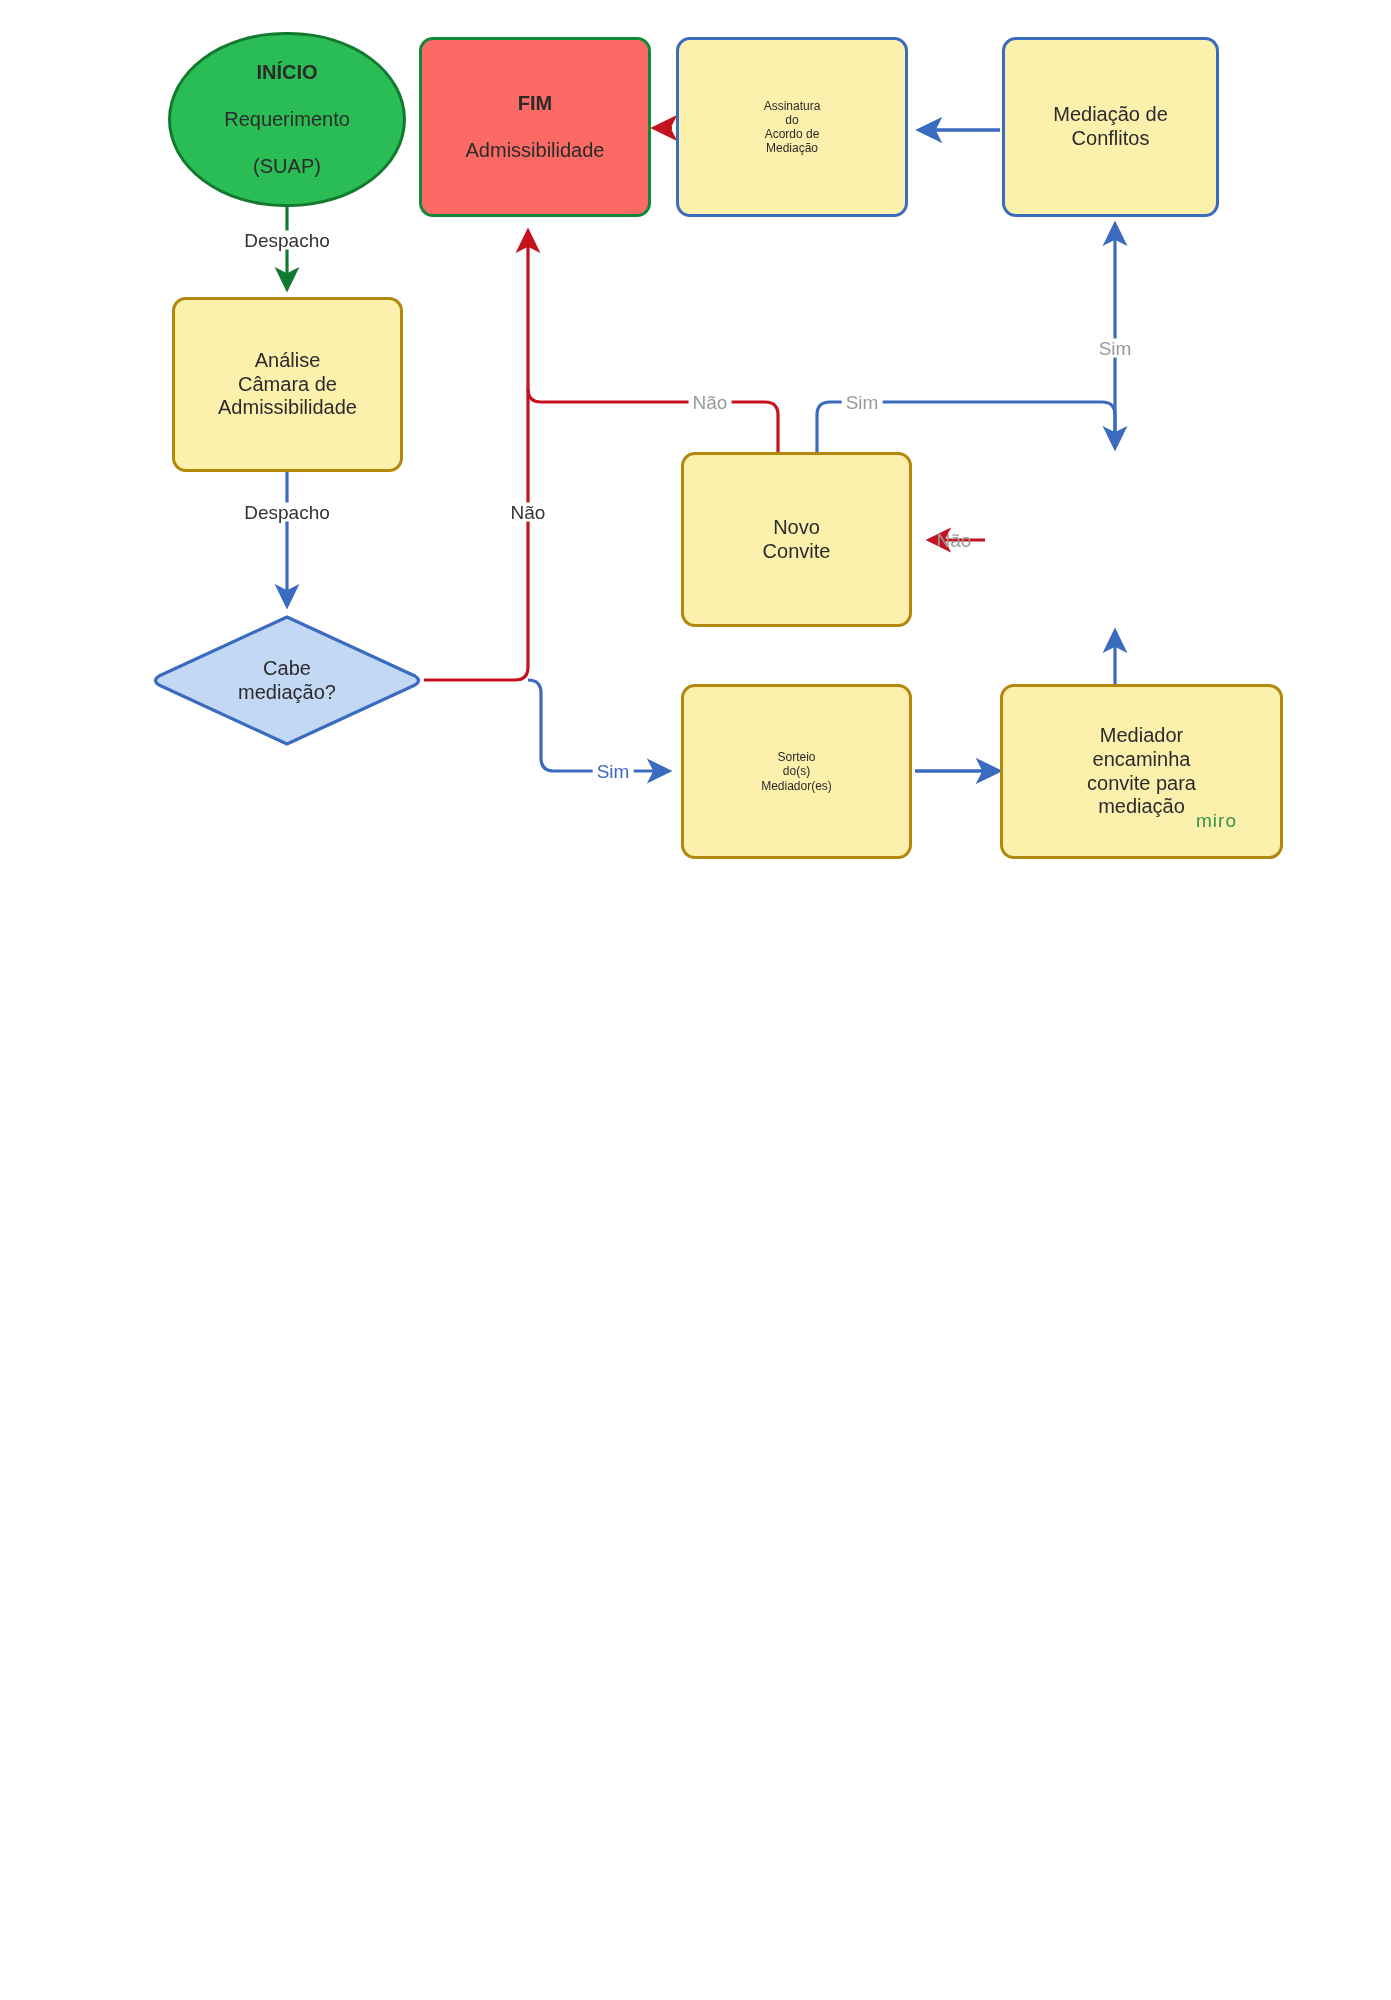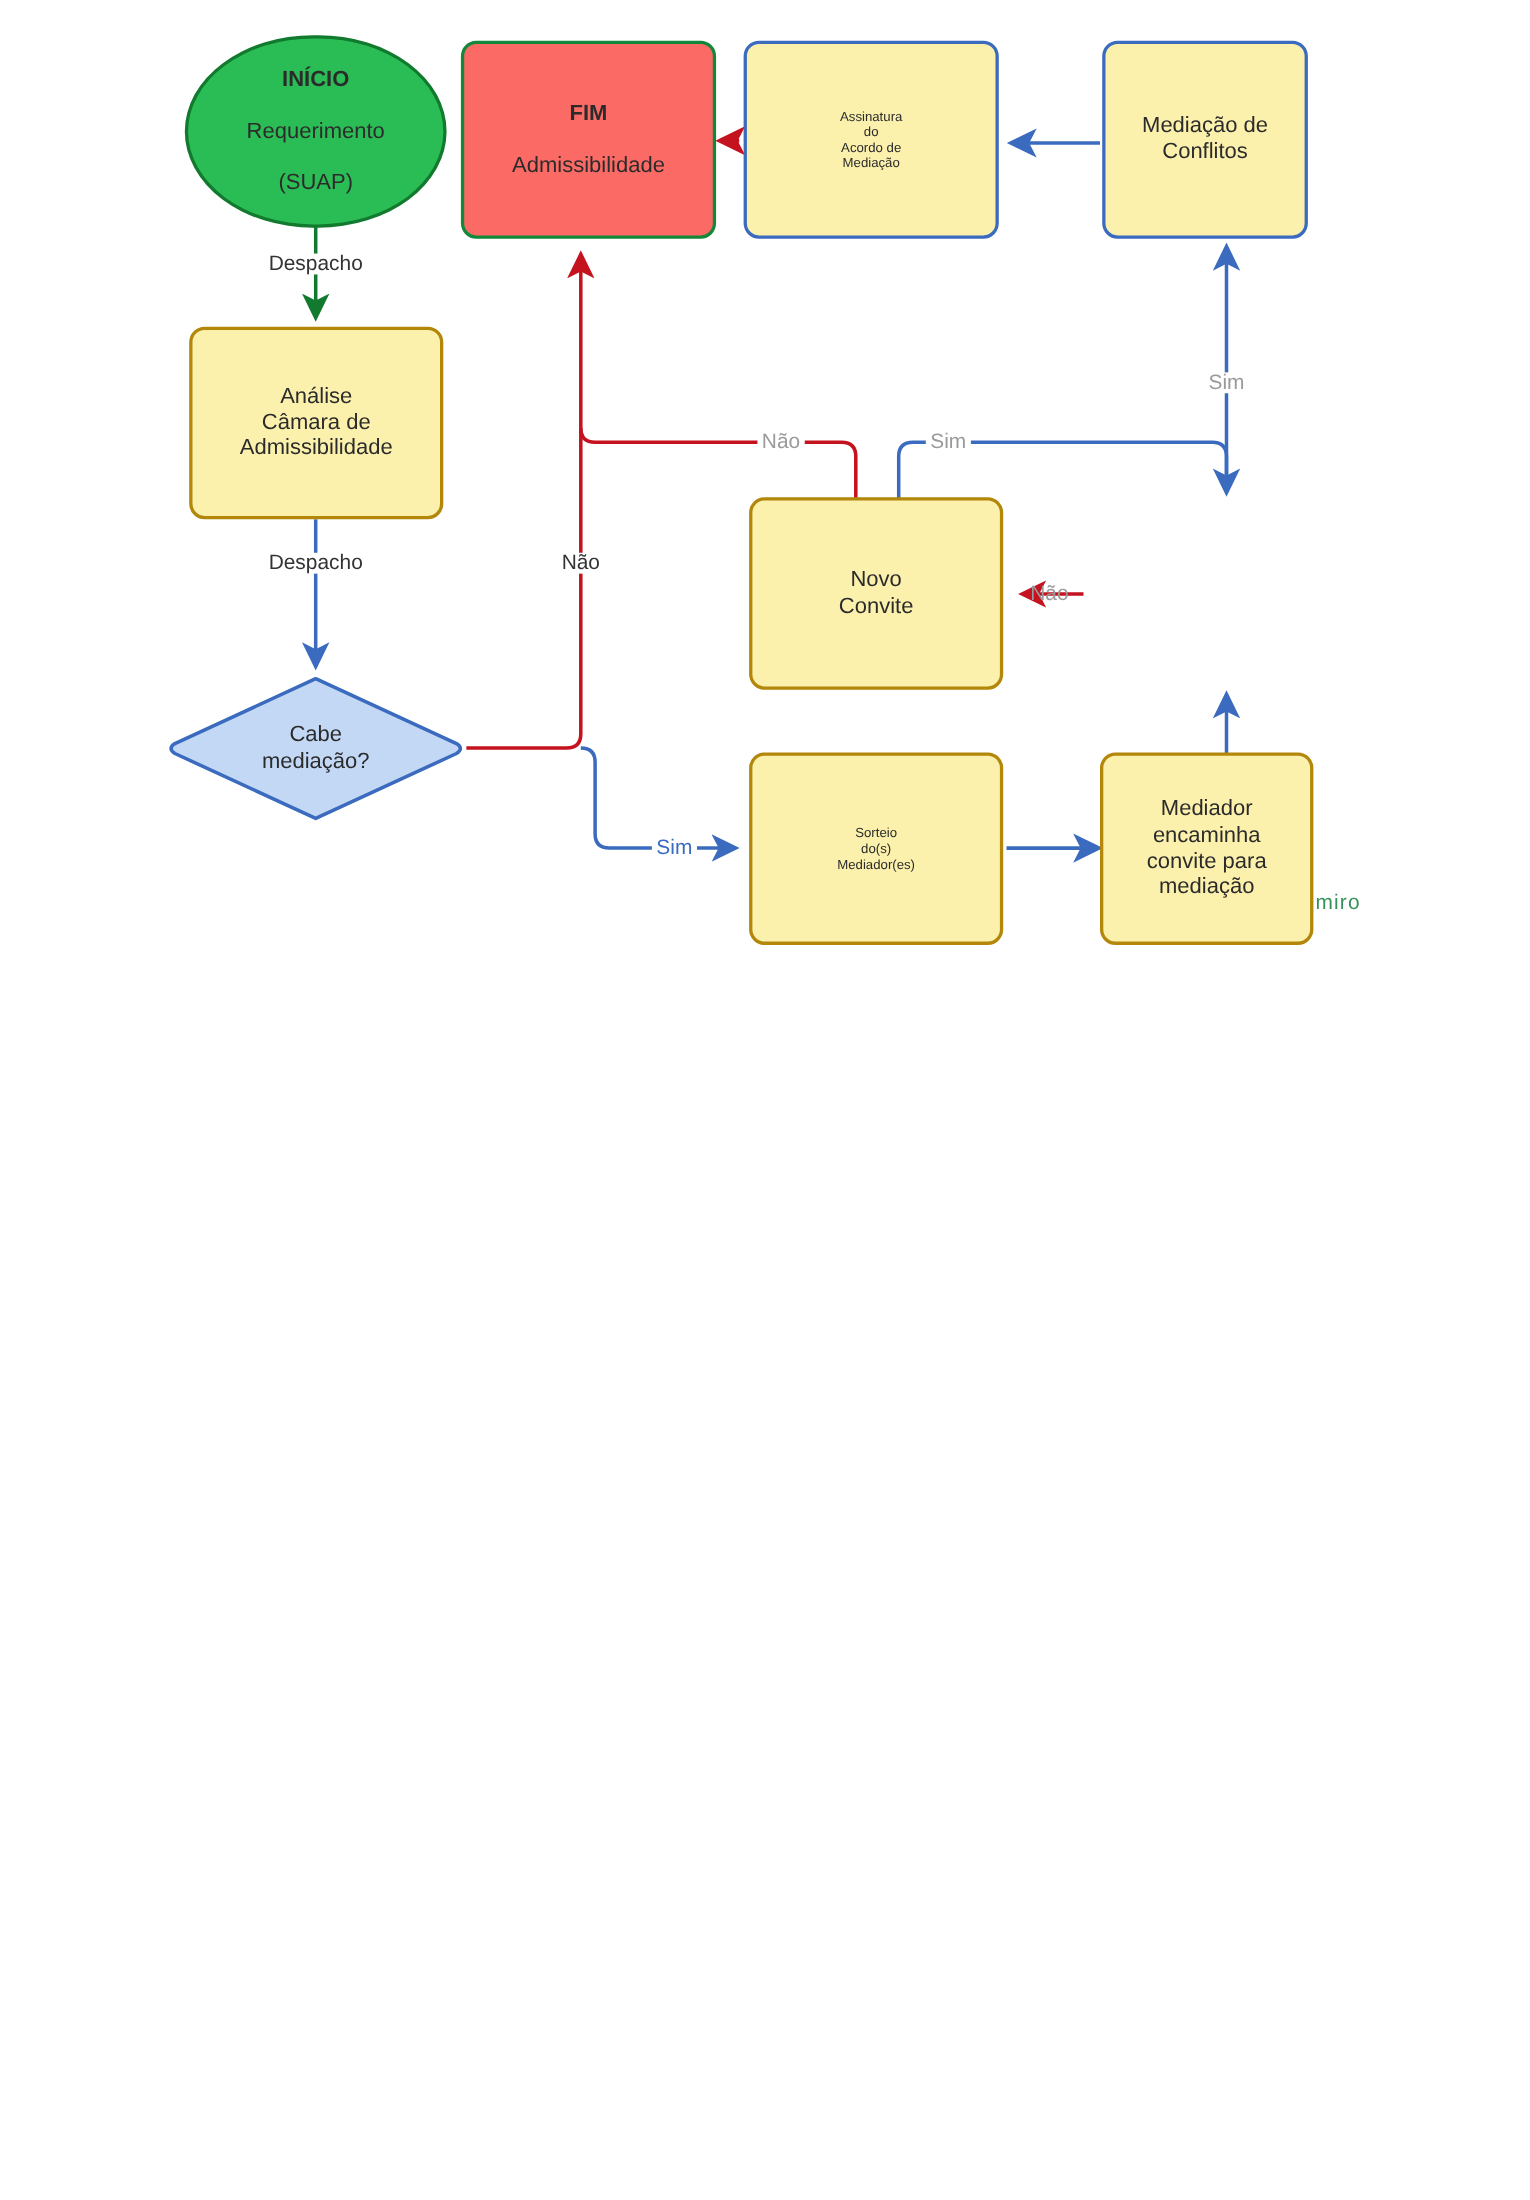--- a/index.html
+++ b/index.html
@@ -102,21 +102,21 @@
     </div>
   </div>
 
   <div class="node rrect yellow-blue" style="left:676px;top:37px;width:232px;height:180px;">
     <div class="node-text" style="font-size:12px;">Assinatura
 do
 Acordo de
 Mediação</div>
   </div>
 
-  <div class="node rrect yellow-blue" style="left:1002px;top:37px;width:187px;height:180px;">
+  <div class="node rrect yellow-blue" style="left:1002px;top:37px;width:217px;height:180px;">
     <div class="node-text" style="font-size:20px;">Mediação de
 Conflitos</div>
   </div>
 
   <div class="node rrect yellow" style="left:172px;top:297px;width:231px;height:175px;">
     <div class="node-text" style="font-size:20px;">Análise
 Câmara de
 Admissibilidade</div>
   </div>
 
@@ -135,21 +135,21 @@
 Convite</div>
   </div>
 
 
   <div class="node rrect yellow" style="left:681px;top:684px;width:231px;height:175px;">
     <div class="node-text" style="font-size:12px;">Sorteio
 do(s)
 Mediador(es)</div>
   </div>
 
-  <div class="node rrect yellow" style="left:1000px;top:684px;width:194px;height:175px;">
+  <div class="node rrect yellow" style="left:1000px;top:684px;width:283px;height:175px;">
     <div class="node-text" style="font-size:20px;">Mediador
 encaminha
 convite para
 mediação</div>
   </div>
 
   <div class="edge-label dark" style="left:287px;top:240px;transform:translate(-50%,-50%);font-size:19px;">Despacho</div>
 
   <div class="edge-label dark" style="left:287px;top:512px;transform:translate(-50%,-50%);font-size:19px;">Despacho</div>
 

